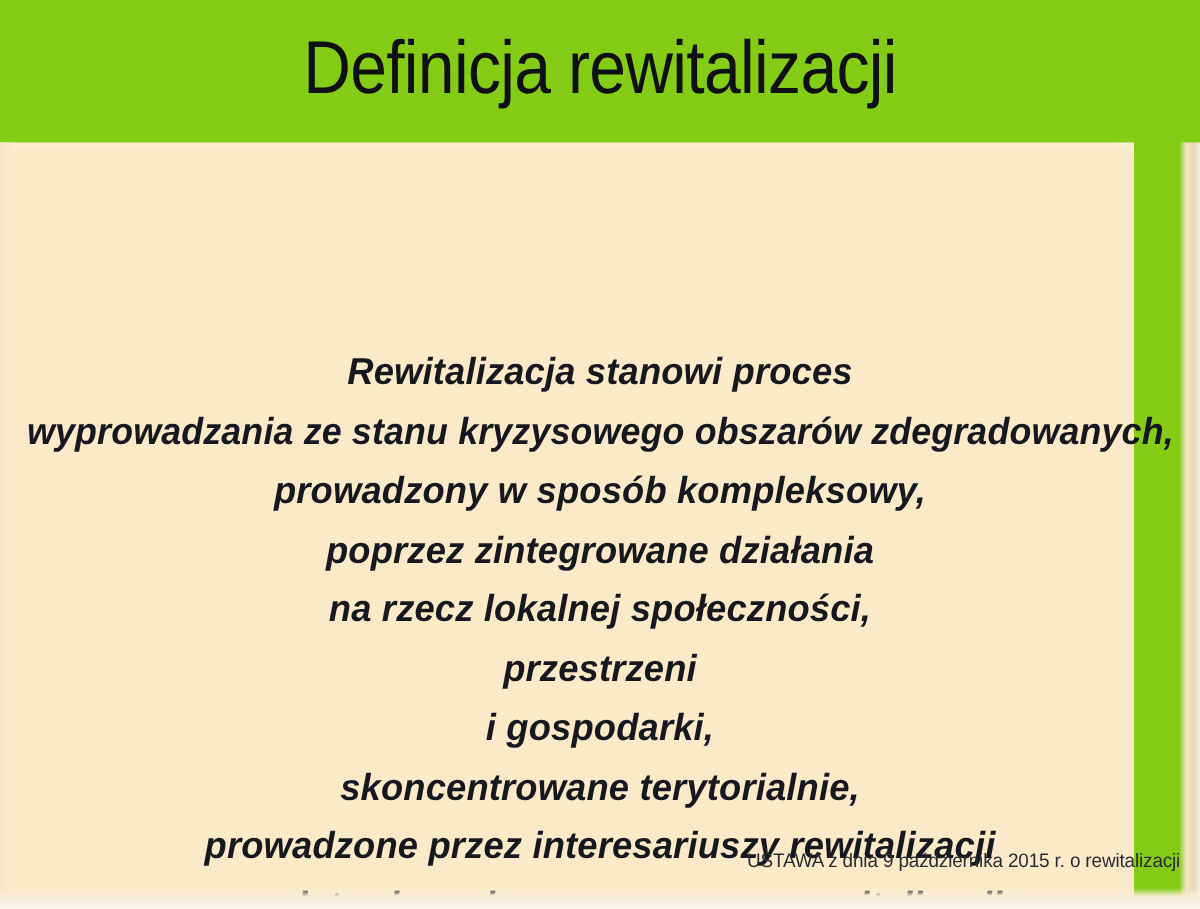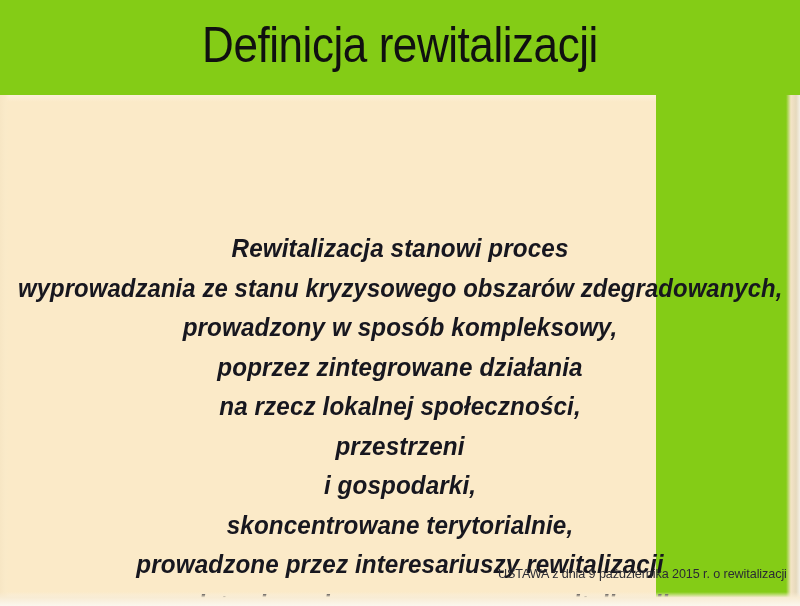--- a/index.html
+++ b/index.html
@@ -38,21 +38,21 @@
     transform: scaleX(0.88);
     transform-origin: 50% 50%;
     white-space: nowrap;
   }
 
   
   .content-panel {
     position: absolute;
     left: 0;
     top: 95px;
-    width: 656px;
+    width: 756px;
     height: 505px;
     background: #fbeac8;
     background: linear-gradient(to bottom,
                  #fdf0d8 0px, #fbeac8 7px,
                  #fbeac8 497px, #fdf2de 505px);
     box-sizing: border-box;
   }
   
   .panel-edge-left {
     position: absolute;

